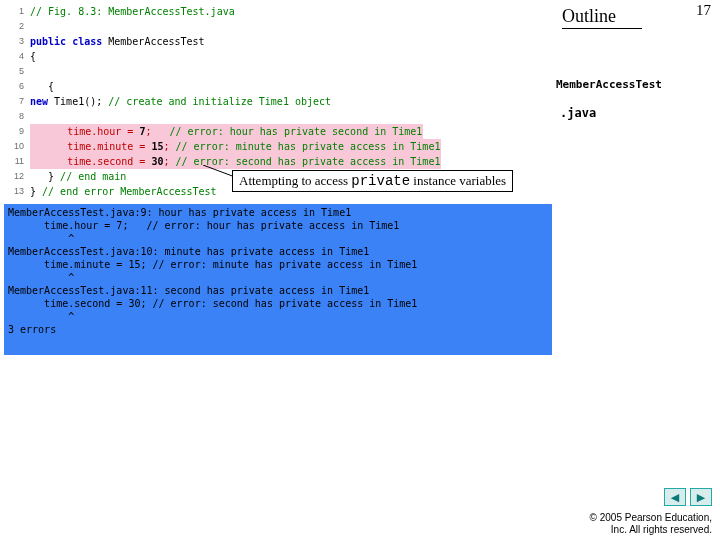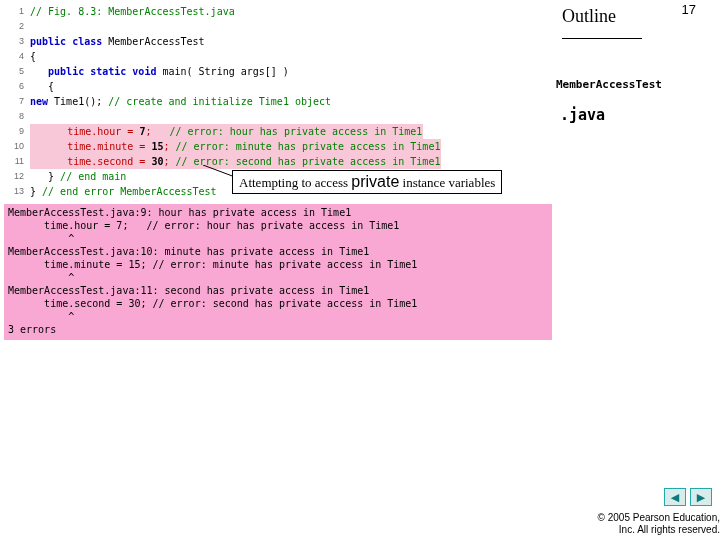--- a/index.html
+++ b/index.html
@@ -56,77 +56,77 @@
   .tk-err { color: #c00000; }        
 
   .outline-box {
     position: absolute;
     top: 6px;
     left: 562px;
     width: 80px;
     border-bottom: 1px solid #000;
     font-family: "Times New Roman", serif;
     font-size: 18px;
-    padding-bottom: 11px;
+    padding-bottom: 1px;
   }
   .page-num {
     position: absolute;
     top: 2px;
-    right: 24px;
-    font-family: Liberation Sans, sans-serif;
-    font-size: 13px;
+    right: 9px;
+    font-family: Liberation Serif, serif;
+    font-size: 15px;
   }
   .member-label {
     position: absolute;
     top: 78px;
     left: 556px;
     font-family: "Lucida Console", Consolas, monospace;
     font-size: 11px;
     font-weight: bold;
   }
   .java-label {
     position: absolute;
     top: 106px;
     left: 560px;
     font-family: "Lucida Console", Consolas, monospace;
-    font-size: 15px;
+    font-size: 12px;
     font-weight: bold;
   }
   .callout {
     position: absolute;
     top: 170px;
     left: 232px;
     border: 1px solid #000;
     background: #fff;
     font-family: "Times New Roman", serif;
     font-size: 13px;
     padding: 2px 6px;
     white-space: nowrap;
   }
-  .callout .mono { font-family: Liberation Sans, sans-serif; font-size: 16px; }
+  .callout .mono { font-family: Liberation Mono, monospace; font-size: 14px; }
   .callout-line {
     position: absolute;
     top: 165px;
     left: 203px;
     width: 32px;
     height: 12px;
     pointer-events: none;
   }
   .compile-area {
     position: absolute;
     top: 204px;
     left: 4px;
     width: 540px;
-    background: #f9a8d4;
+    background: #3b82f6;
     font-family: "Lucida Console", Consolas, monospace;
     font-size: 10px;
     line-height: 13px;
     white-space: pre;
     color: #000;
-    padding: 2px 4px 4px 4px;
+    padding: 2px 4px 19px 4px;
   }
   .nav {
     position: absolute;
     bottom: 34px;
     right: 8px;
     display: flex;
     gap: 4px;
   }
   .nav-btn {
     width: 20px;
@@ -136,21 +136,21 @@
     display: flex;
     align-items: center;
     justify-content: center;
     font-size: 11px;
     color: #0a7a7a;
     cursor: pointer;
   }
   .copyright {
     position: absolute;
     bottom: 4px;
-    right: 0;
+    right: 8px;
     font-family: Arial, sans-serif;
     font-size: 10px;
     text-align: right;
     line-height: 12px;
   }
 </style>
 </head>
 <body>
 <div class="slide">
 
@@ -171,37 +171,36 @@
       <div class="code-row">
         <div class="lineno">3</div>
         <div class="code-cell"><span class="tk-k">public class</span><span class="tk-n"> MemberAccessTest</span></div>
       </div>
       <div class="code-row">
         <div class="lineno">4</div>
         <div class="code-cell"><span class="tk-n">{</span></div>
       </div>
       <div class="code-row">
         <div class="lineno">5</div>
-        <div class="code-cell"><span class="tk-n">   </span><span class="tk-k">public static void</span><span class="tk-n"> main( String args[] )</span></div>
       </div>
       <div class="code-row">
         <div class="lineno">6</div>
         <div class="code-cell"><span class="tk-n">   {</span></div>
       </div>
       <div class="code-row">
         <div class="lineno">7</div>
         <div class="code-cell"><span class="tk-k">new</span><span class="tk-n"> Time1(); </span><span class="tk-c">// create and initialize Time1 object</span></div>
       </div>
       <div class="code-row">
         <div class="lineno">8</div>
         <div class="code-cell"><span class="tk-n"></span></div>
       </div>
       <div class="code-row">
         <div class="lineno">9</div>
-        <div class="code-cell"><span class="hl-pink"><span class="tk-n">      </span><span class="tk-err">time.hour = </span><span class="tk-d">7</span><span class="tk-err">;   </span><span class="tk-c">// error: hour has private access in Time1</span></span></div>
+        <div class="code-cell"><span class="hl-pink"><span class="tk-n">      </span><span class="tk-err">time.hour = </span><span class="tk-d">7</span><span class="tk-err">;   </span><span class="tk-c">// error: hour has private second in Time1</span></span></div>
       </div>
       <div class="code-row">
         <div class="lineno">10</div>
         <div class="code-cell"><span class="hl-pink"><span class="tk-n">      </span><span class="tk-err">time.minute = </span><span class="tk-d">15</span><span class="tk-err">; </span><span class="tk-c">// error: minute has private access in Time1</span></span></div>
       </div>
       <div class="code-row">
         <div class="lineno">11</div>
         <div class="code-cell"><span class="hl-pink"><span class="tk-n">      </span><span class="tk-err">time.second = </span><span class="tk-d">30</span><span class="tk-err">; </span><span class="tk-c">// error: second has private access in Time1</span></span></div>
       </div>
       <div class="code-row">

